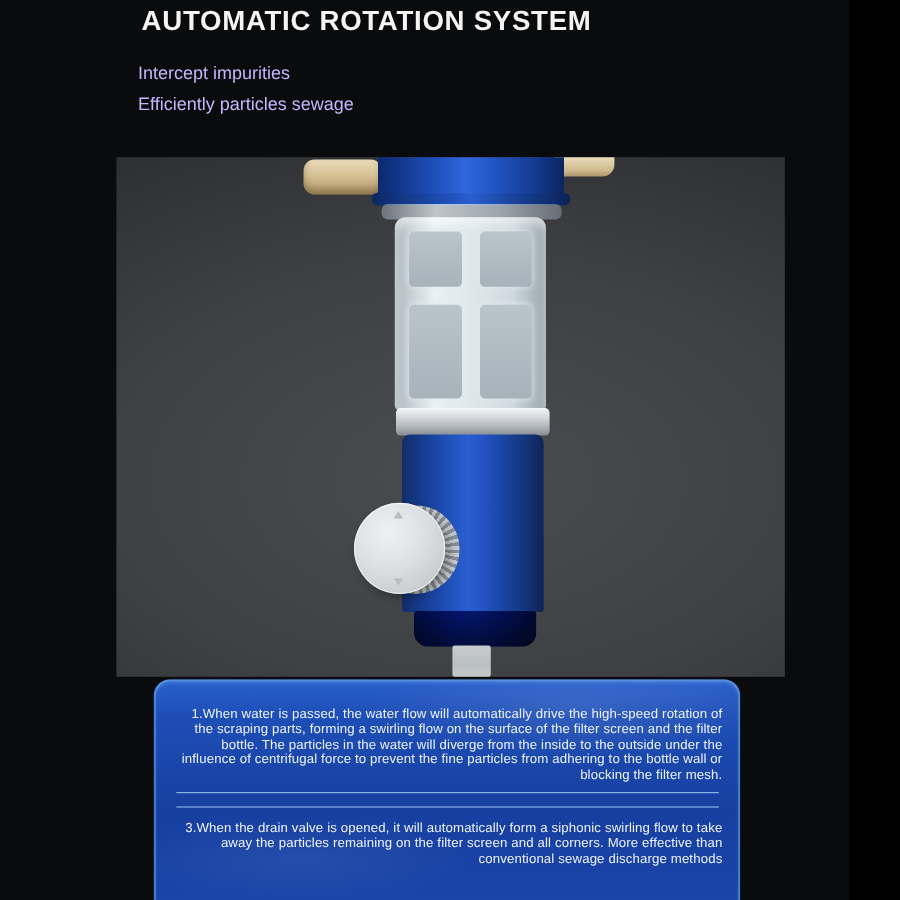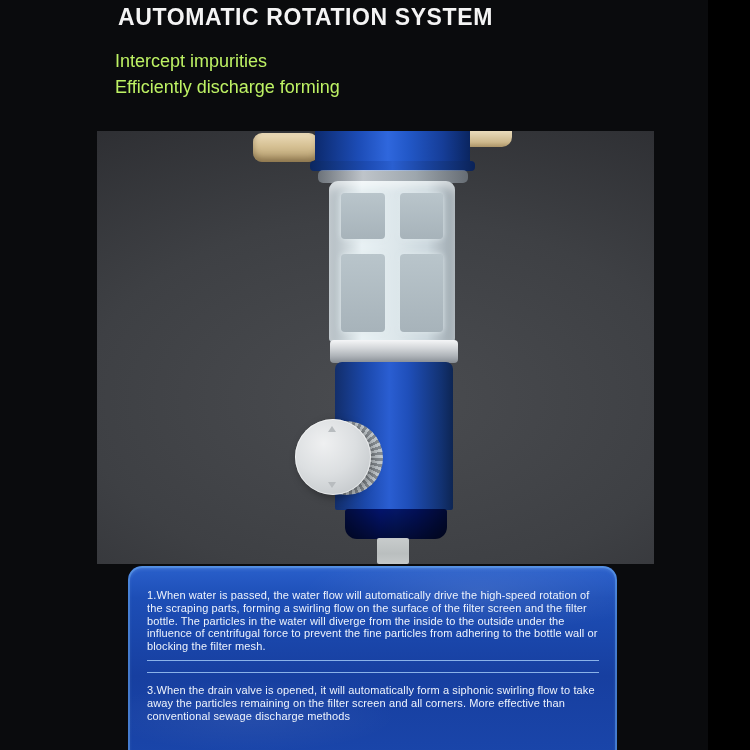--- a/index.html
+++ b/index.html
@@ -9,21 +9,21 @@
     font-family:"Liberation Sans", sans-serif;
   }
   
   .title {
     position:absolute; left:118px; top:4px;
     font-size:23px; font-weight:700; letter-spacing:.6px;
     color:#f4f4f4; white-space:nowrap;
   }
   .features {
     position:absolute; left:115px; top:49px;
-    font-size:18px; line-height:25.5px; color:#bef264;
+    font-size:15px; line-height:25.5px; color:#c4b5fd;
   }
   
   .photo {
     position:absolute; left:97px; top:131px; width:557px; height:433px;
     background:radial-gradient(130% 100% at 52% 62%, #4a4c50 0%, #3e4044 42%, #2c2d31 78%, #222327 100%);
   }
   .photo * { position:absolute; }
   .brass-left {
     left:156px; top:2px; width:65px; height:29px; border-radius:9px;
     background:linear-gradient(180deg,#ecdcba 0%,#d6c194 45%,#b29a6c 100%);
@@ -108,37 +108,37 @@
     border-radius:14px;
     background:
       radial-gradient(60% 35% at 72% 12%, rgba(255,255,255,.10), transparent 60%),
       radial-gradient(50% 30% at 25% 75%, rgba(255,255,255,.06), transparent 60%),
       linear-gradient(180deg,#2a60cc 0%,#1d4eb6 16%,#173fa0 55%,#1a46ab 100%);
     box-shadow:inset 0 0 0 2px rgba(96,162,238,.5), inset 0 2px 4px rgba(170,215,255,.35);
   }
   .panel-inner { padding:23px 16px 10px 19px; }
   .panel p {
     margin:0 0 7px; width:455px;
-    color:#eef3fc; font-size:11px; line-height:12.8px; letter-spacing:.12px;
+    color:#eef3fc; font-size:11px; line-height:12.8px; letter-spacing:.12px;text-align:right;
   }
   .divider {
     width:452px; height:1px; margin:0 0 11px;
     background:rgba(168,206,250,.8); border:0;
   }
 </style>
 </head>
 <body>
 
 <div class="canvas">
 
   <div class="title">AUTOMATIC ROTATION SYSTEM</div>
 
   <div class="features">
     <div>Intercept impurities</div>
-    <div>Efficiently discharge forming</div>
+    <div>Efficiently particles sewage</div>
   </div>
 
   <div class="photo">
     <div class="brass-left"></div>
     <div class="brass-right"></div>
     <div class="head"></div>
     <div class="head-lip"></div>
     <div class="collar"></div>
     <div class="bottle">
       <div class="mesh">

